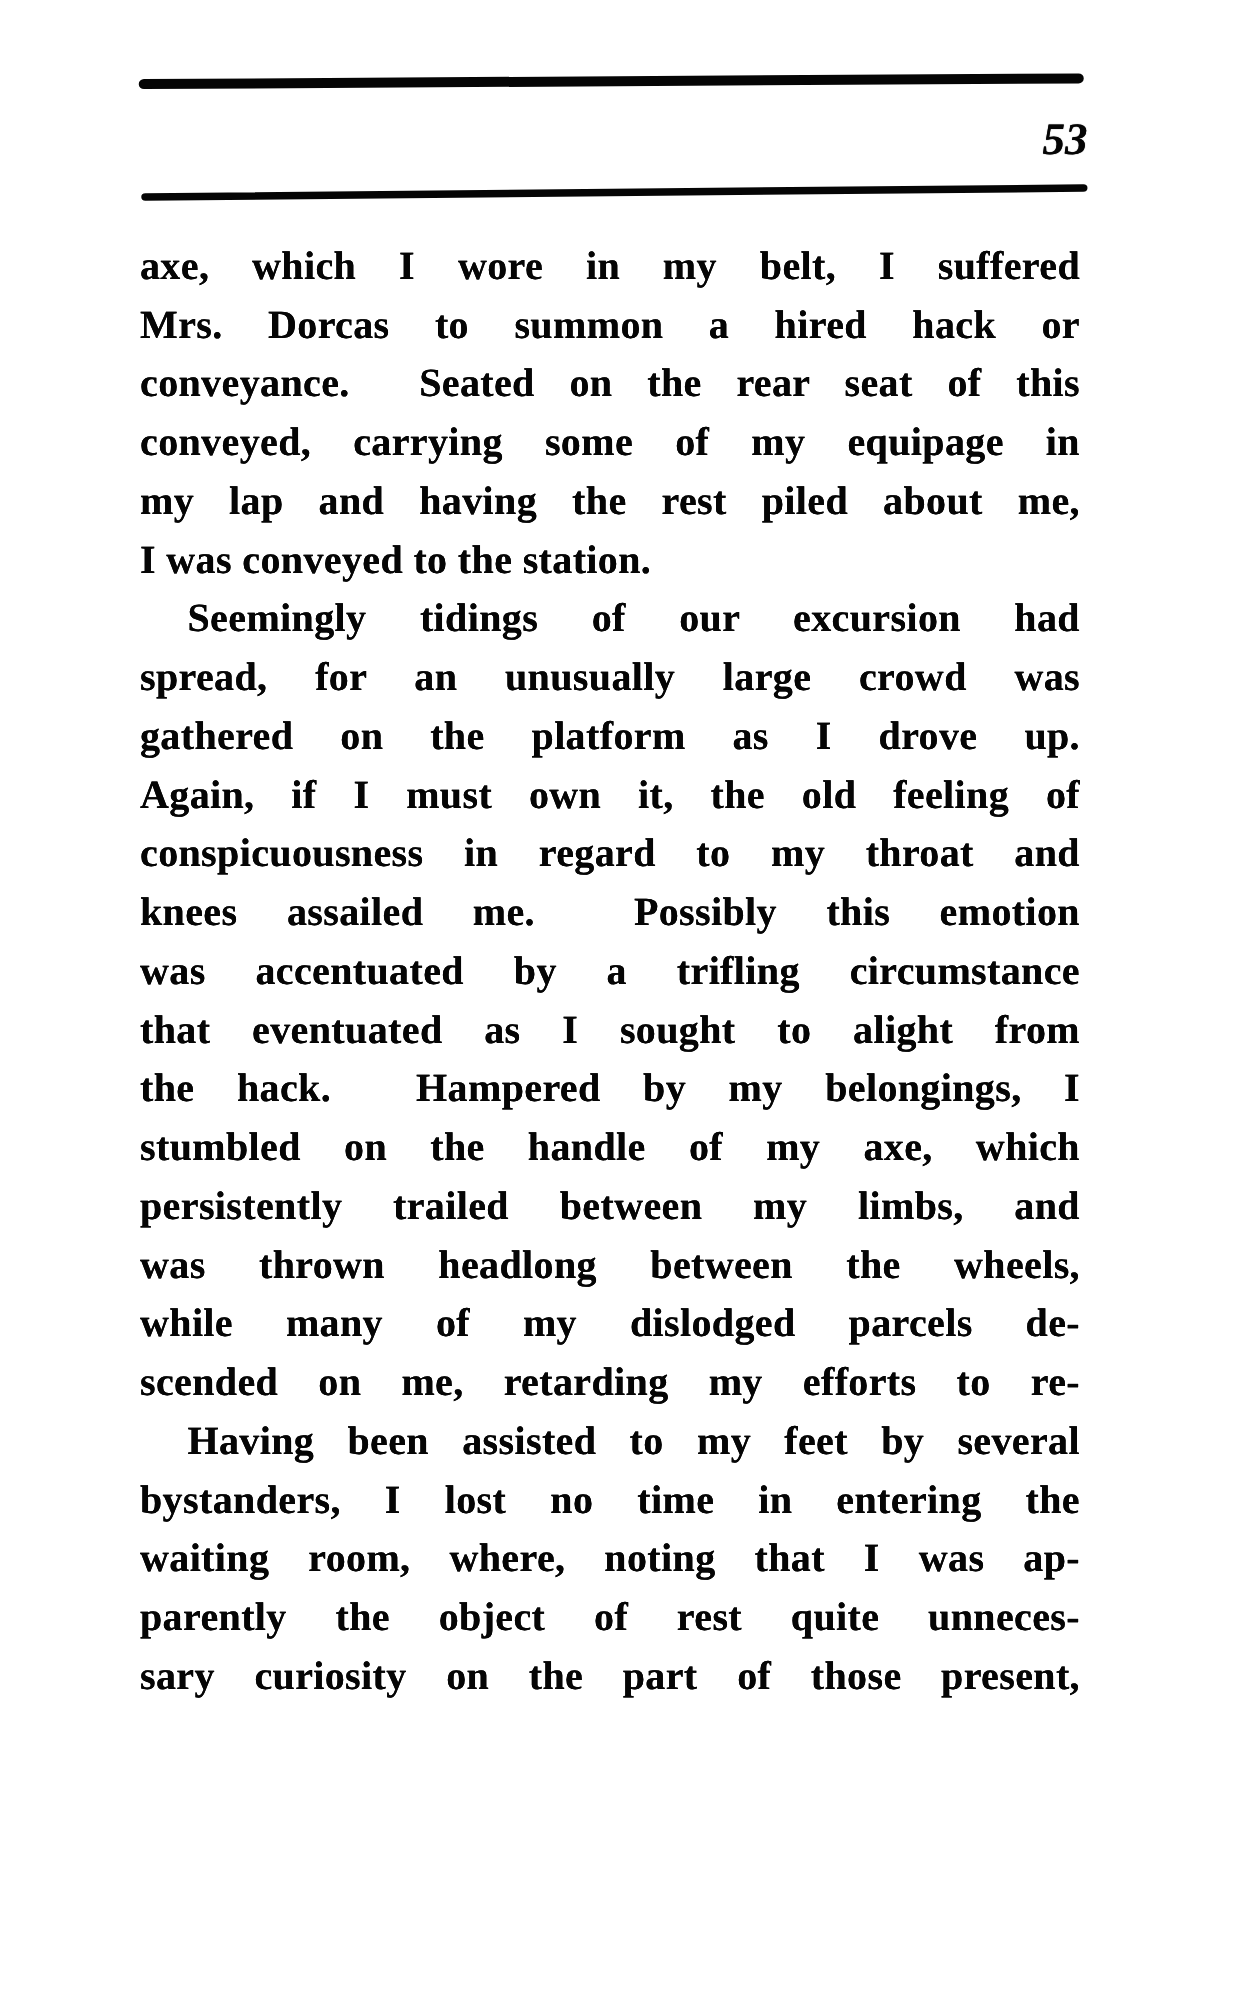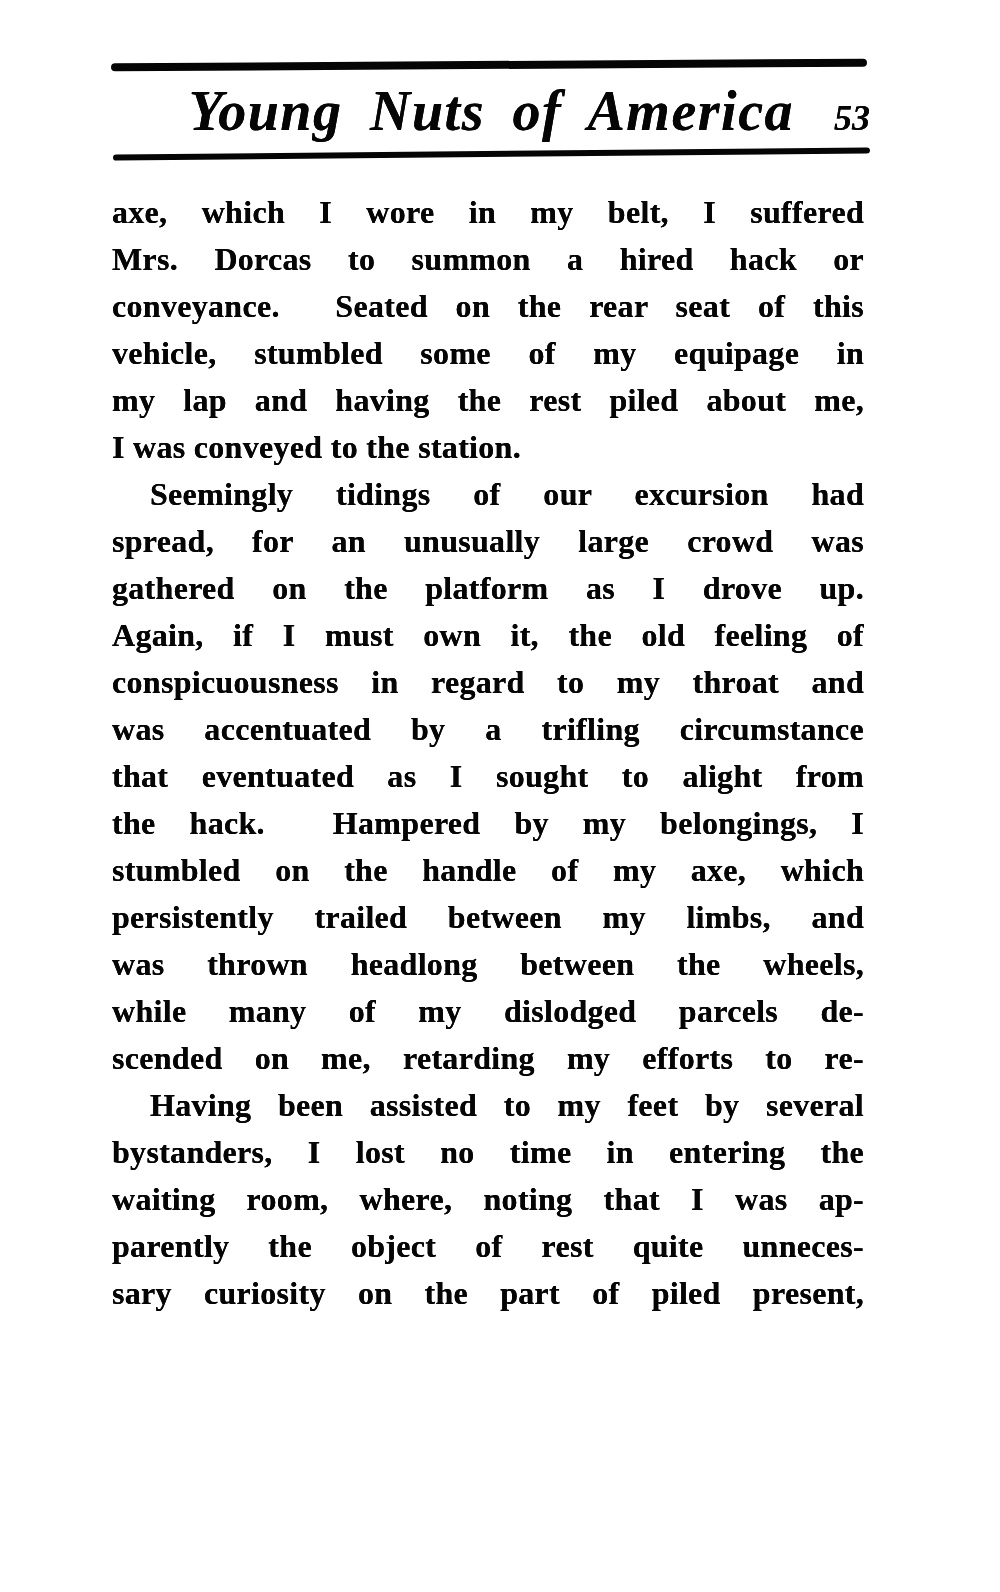--- a/index.html
+++ b/index.html
@@ -83,46 +83,46 @@
   }
 </style>
 </head>
 <body>
 
 <div class="page">
 
   <div class="rule-top"></div>
 
   <div class="header-line">
-    <span class="header-title">Young Nuts of America</span>
     <span class="header-pageno">53</span>
   </div>
 
   <div class="rule-bottom"></div>
 
   <div class="body-text">
     <div class="line">axe, which I wore in my belt, I suffered</div>
     <div class="line">Mrs. Dorcas to summon a hired hack or</div>
     <div class="line">conveyance.&nbsp; Seated on the rear seat of this</div>
-    <div class="line">vehicle, stumbled some of my equipage in</div>
+    <div class="line">conveyed, carrying some of my equipage in</div>
     <div class="line">my lap and having the rest piled about me,</div>
     <div class="line flush">I was conveyed to the station.</div>
     <div class="line indent">Seemingly tidings of our excursion had</div>
     <div class="line">spread, for an unusually large crowd was</div>
     <div class="line">gathered on the platform as I drove up.</div>
     <div class="line">Again, if I must own it, the old feeling of</div>
     <div class="line">conspicuousness in regard to my throat and</div>
+    <div class="line">knees assailed me.&nbsp; Possibly this emotion</div>
     <div class="line">was accentuated by a trifling circumstance</div>
     <div class="line">that eventuated as I sought to alight from</div>
     <div class="line">the hack.&nbsp; Hampered by my belongings, I</div>
     <div class="line">stumbled on the handle of my axe, which</div>
     <div class="line">persistently trailed between my limbs, and</div>
     <div class="line">was thrown headlong between the wheels,</div>
     <div class="line">while many of my dislodged parcels de-</div>
     <div class="line">scended on me, retarding my efforts to re-</div>
     <div class="line indent">Having been assisted to my feet by several</div>
     <div class="line">bystanders, I lost no time in entering the</div>
     <div class="line">waiting room, where, noting that I was ap-</div>
     <div class="line">parently the object of rest quite unneces-</div>
-    <div class="line">sary curiosity on the part of piled present,</div>
+    <div class="line">sary curiosity on the part of those present,</div>
   </div>
 
 </div>
 
 </body></html>

